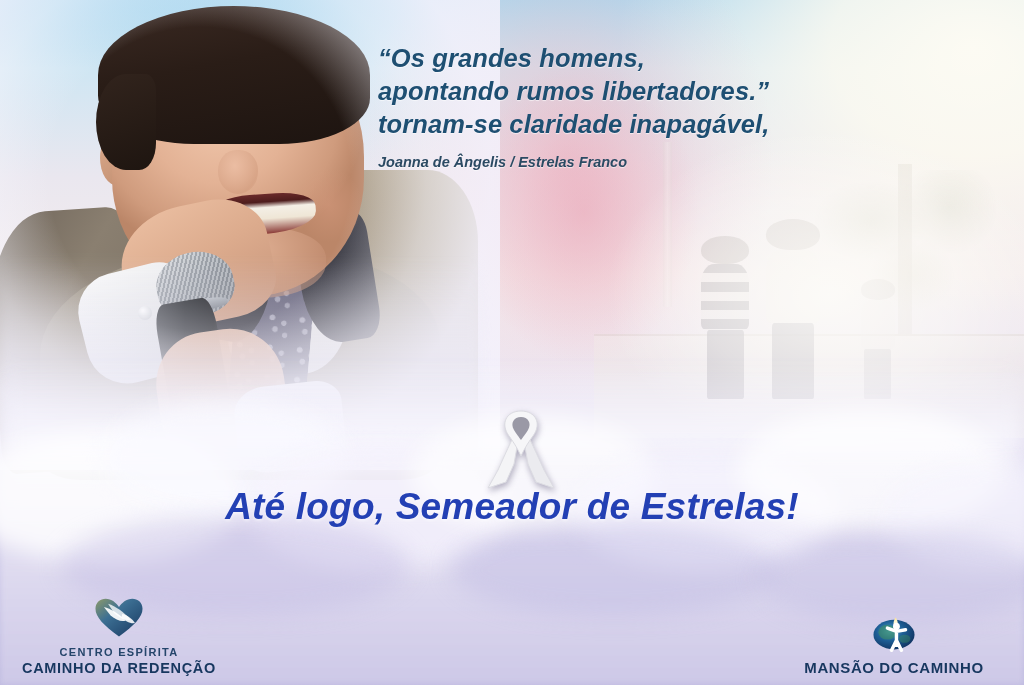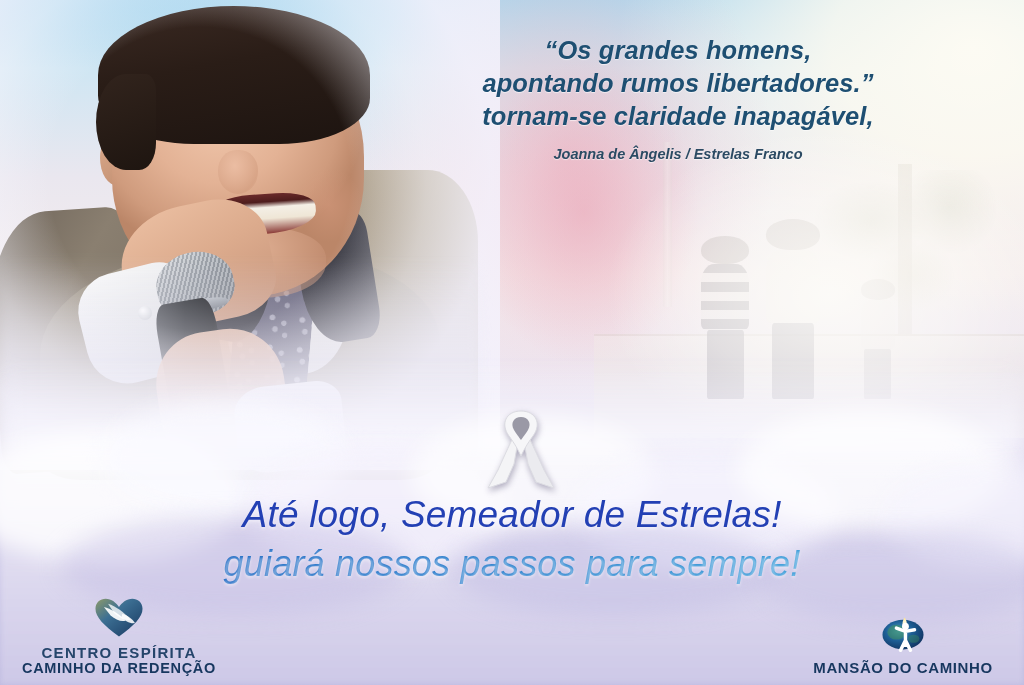--- a/index.html
+++ b/index.html
@@ -319,22 +319,22 @@
     background:linear-gradient(to bottom, rgba(238,236,248,0) 0%, rgba(238,236,248,.55) 46%, rgba(233,230,246,.92) 100%);
     filter:blur(6px);
   }
   .portrait-edge{
     position:absolute; left:0; top:0; width:500px; height:470px;
     background:radial-gradient(ellipse 58% 62% at 40% 38%, rgba(255,255,255,0) 52%, rgba(246,245,252,.55) 78%, rgba(244,242,252,.85) 100%);
   }
 
   
   .quote{
-    position:absolute; right:46px; top:34px;
-    width:600px; text-align:center;
+    position:absolute; right:46px; top:42px;
+    width:600px; text-align:left;
   }
   .quote-line{
     font-style:italic; font-weight:bold;
     font-size:25.5px; line-height:33px;
     color:#1e4f72; letter-spacing:.1px;
     white-space:nowrap;
     text-shadow:0 1px 1px rgba(255,255,255,.6);
   }
   .quote-attr{
     margin-top:13px;
@@ -349,44 +349,43 @@
     width:74px; height:82px;
     filter:drop-shadow(1px 3px 3px rgba(90,85,120,.45));
   }
 
   
   .headline{
     position:absolute; left:0; right:0; top:486px;
     text-align:center;
   }
   .hl{
-    font-style:italic; font-weight:normal;
+    font-style:italic; font-weight:bold;
     line-height:41px; letter-spacing:.2px;
     text-shadow:0 2px 3px rgba(255,255,255,.45);
-    margin-top:8px;
   }
   .hl1{ font-size:37px; color:#2340b4; }
   .hl2{ font-size:36px; color:#2f62c0; }
   .hl3{
     font-size:36px;
     background:linear-gradient(100deg,#1f5fbe 0%,#2a7ccc 42%,#3a9ad8 74%,#4fb1e0 100%);
     -webkit-background-clip:text; background-clip:text;
     -webkit-text-fill-color:transparent; color:#2f7fcb;
   }
 
   
   .logo{
     position:absolute; bottom:8px;
     display:flex; flex-direction:column; align-items:center;
   }
   .logo-left{ left:14px; width:210px; }
-  .logo-right{ right:6px; width:230px; }
+  .logo-right{ right:15px; width:230px; }
   .logo-mark{ margin-bottom:3px; }
   .logo-txt1{
-    font-size:15px; font-weight:bold; letter-spacing:1.3px;
+    font-size:11px; font-weight:bold; letter-spacing:1.3px;
     color:#25456b; line-height:13px;text-align:right;
   }
   .logo-txt2{
     font-size:14.5px; font-weight:bold; letter-spacing:.7px;
     color:#17375f; line-height:18px; white-space:nowrap;
   }
   .logo-right .logo-txt2{ font-size:15px; letter-spacing:.6px; }
 </style>
 </head>
 <body>
@@ -483,21 +482,20 @@
       <path d="M37 16 C44 26, 50 40, 60 62 L70 80 L52 74 L44 56 Z" fill="#ebebef" stroke="#dcdce2" stroke-width="1"></path>
       <path d="M37 3 C22 3, 16 16, 25 28 C31 36, 34 42, 37 48
                C40 42, 43 36, 49 28 C58 16, 52 3, 37 3 Z" fill="#f6f6f8" stroke="#dadae0" stroke-width="1"></path>
       <path d="M37 9 C30 9, 26 15, 30 22 C33 27, 35 29, 37 32
                C39 29, 41 27, 44 22 C48 15, 44 9, 37 9 Z" fill="#9a99a6"></path>
     </svg>
   </div>
 
   <div class="headline">
     <div class="hl hl1">Até logo, Semeador de Estrelas!</div>
-    <div class="hl hl3">guiará nossos passos para sempre!</div>
   </div>
 
   <div class="logo logo-left">
     <div class="logo-mark">
       <svg viewBox="0 0 60 50" width="52" height="42">
         <defs>
           <linearGradient id="hg" x1="0" y1="0" x2="1" y2="1">
             <stop offset="0%" stop-color="#8d9a6a"></stop>
             <stop offset="38%" stop-color="#3c6f93"></stop>
             <stop offset="100%" stop-color="#17375f"></stop>

